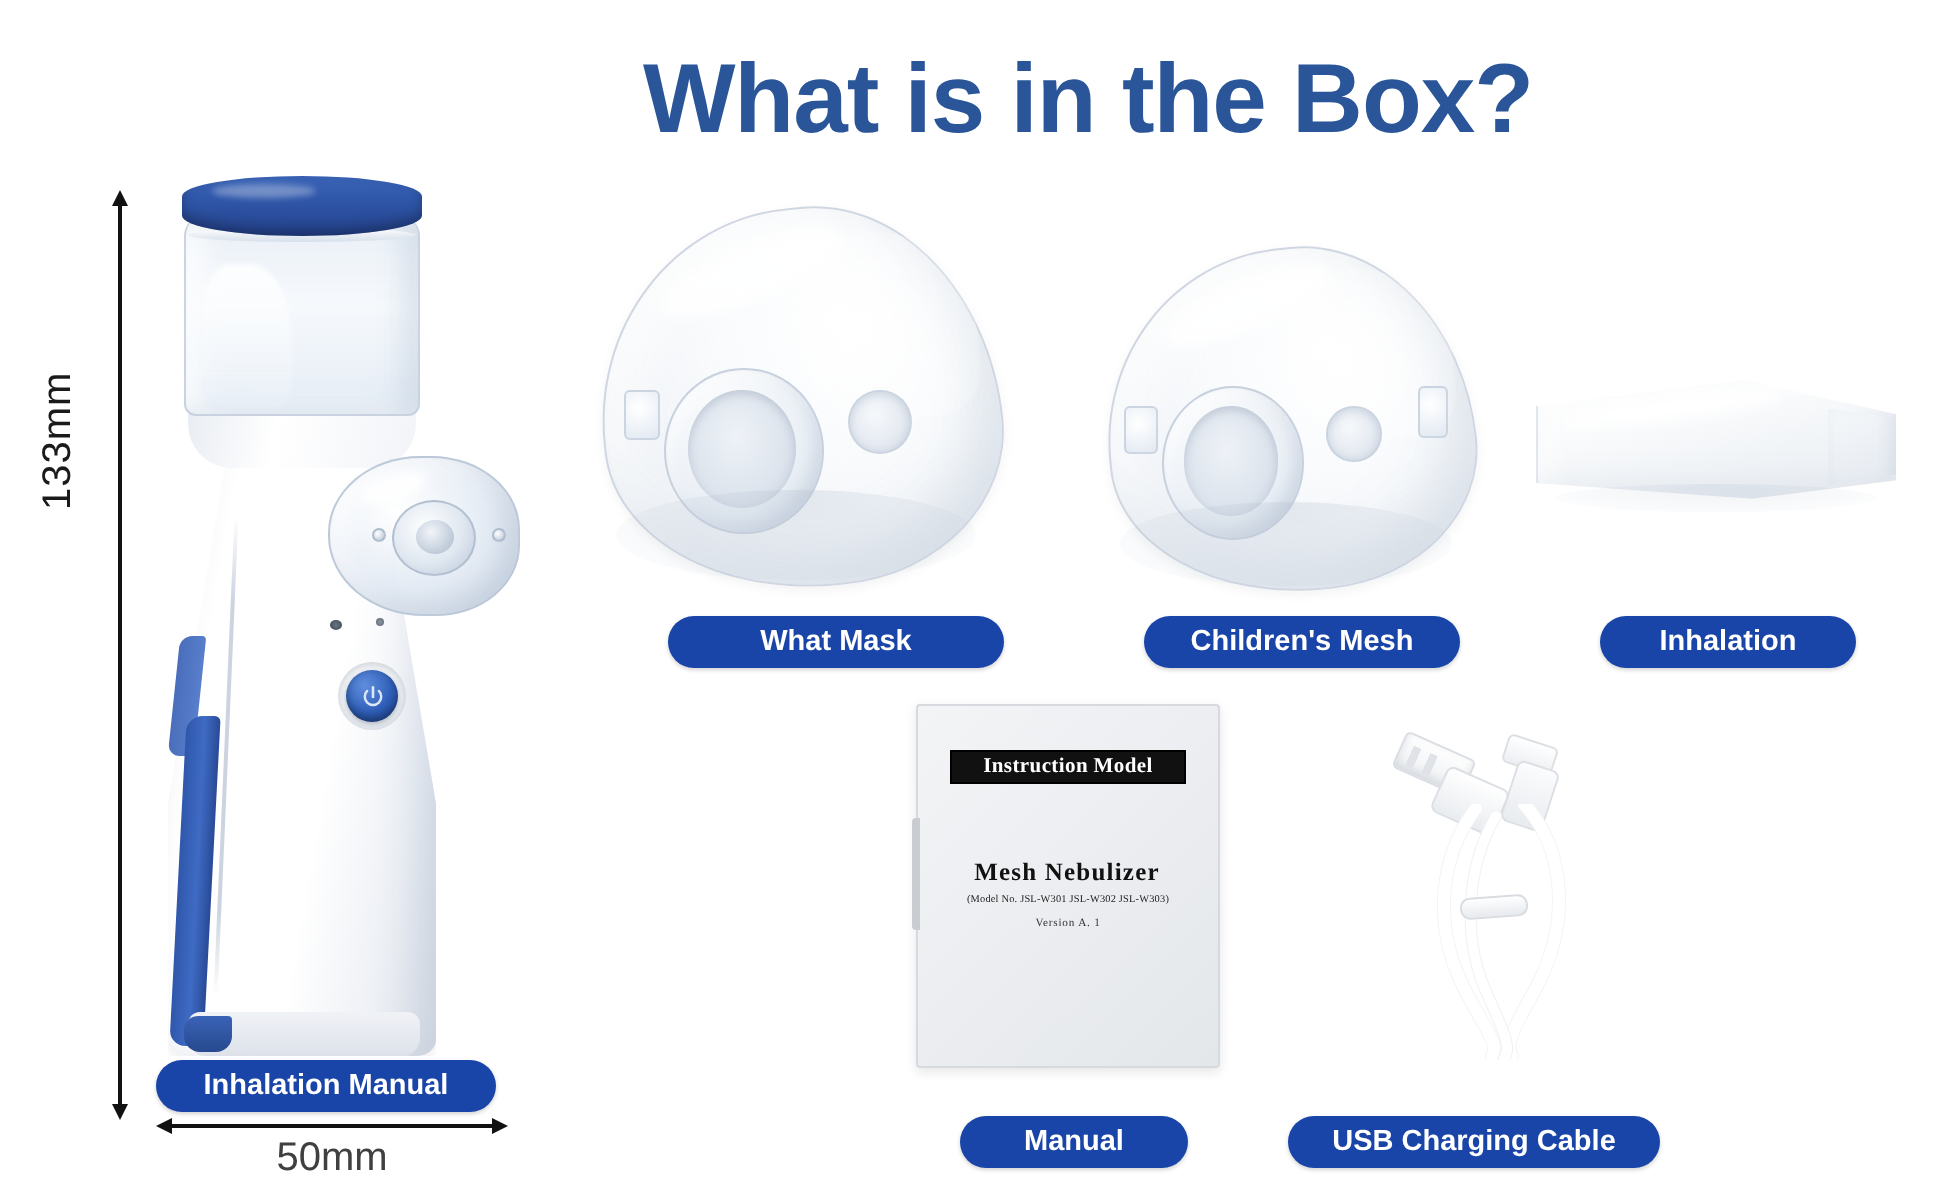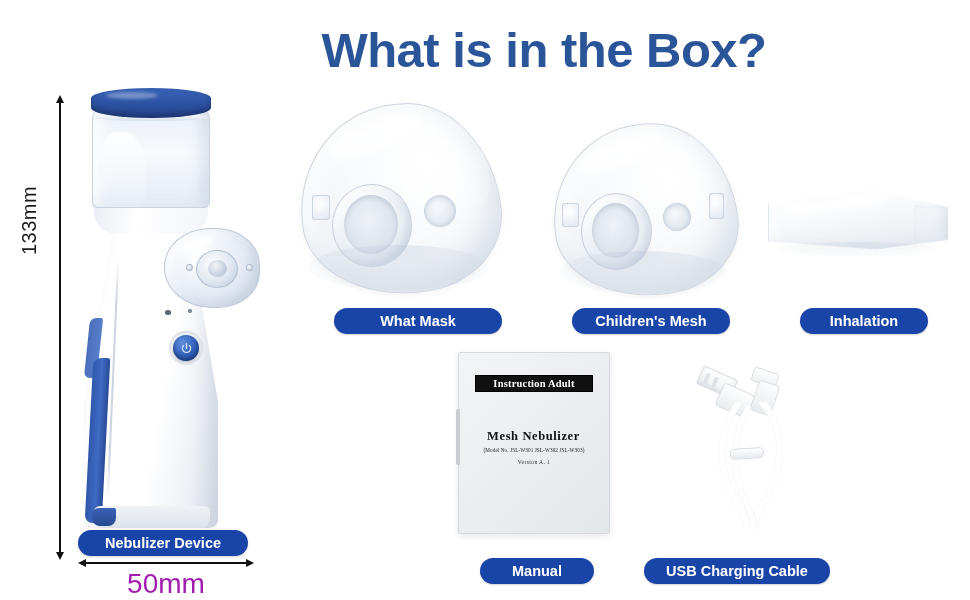--- a/index.html
+++ b/index.html
@@ -58,21 +58,21 @@
   .dim-h { position: absolute; left: 78px; top: 562px; width: 176px; height: 2px; }
   .dim-h .line { position: absolute; top: 0; left: 6px; right: 6px; height: 1.6px; background: #111; }
   .dim-h .ar-l, .dim-h .ar-r {
     position: absolute; top: -3.4px; width: 0; height: 0;
     border-top: 4.4px solid transparent; border-bottom: 4.4px solid transparent;
   }
   .dim-h .ar-l { left: 0; border-right: 8px solid #111; }
   .dim-h .ar-r { right: 0; border-left: 8px solid #111; }
   .dim-h-label {
     position: absolute; left: 78px; top: 568px; width: 176px;
-    text-align: center; font-size: 28px; color: #a21caf;
+    text-align: center; font-size: 20px; color: #404040;
   }
 
   
   .device { position: absolute; left: 68px; top: 88px; width: 180px; height: 440px; }
   .dev-cap {
     position: absolute; left: 23px; top: 0; width: 120px; height: 30px;
     background: linear-gradient(180deg,#3a64b8 0%,#2f56a8 40%,#24428c 100%);
     border-radius: 50% / 34%;
     box-shadow: inset 0 -3px 6px rgba(0,0,0,0.25);
   }
@@ -439,21 +439,21 @@
   <div class="mouthpiece">
     <div class="mp-body"></div>
     <div class="mp-tip"></div>
     <div class="mp-hi"></div>
     <div class="mp-shadow"></div>
   </div>
 
   <div class="manual">
     <div class="manual-spine"></div>
     <div class="manual-banner">
-      <span>Instruction Adult</span>
+      <span>Instruction Model</span>
     </div>
     <div class="manual-title">Mesh  Nebulizer</div>
     <div class="manual-models">(Model No. JSL-W301  JSL-W302  JSL-W303)</div>
     <div class="manual-version">Version A. 1</div>
   </div>
 
   <div class="usb">
     <div class="usb-a-head"></div>
     <div class="usb-a-pins"></div>
     <div class="usb-a-body"></div>
@@ -468,21 +468,21 @@
         <path d="M58 6 C 44 30, 40 66, 54 96 C 62 114, 66 122, 62 127" stroke="#eef1f4" stroke-width="6"></path>
         <path d="M58 6 C 44 30, 40 66, 54 96 C 62 114, 66 122, 62 127" stroke-width="5"></path>
       </g>
     </svg>
     <div class="usb-tie"></div>
   </div>
 
   <div class="badge" id="badge-adult">What Mask</div>
   <div class="badge" id="badge-child">Children's Mesh</div>
   <div class="badge" id="badge-mouthpiece">Inhalation</div>
-  <div class="badge" id="badge-device">Nebulizer Device</div>
+  <div class="badge" id="badge-device">Inhalation Manual</div>
   <div class="badge" id="badge-manual">Manual</div>
   <div class="badge" id="badge-usb">USB Charging Cable</div>
 
   <div class="dim-h">
     <div class="ar-l"></div>
     <div class="line"></div>
     <div class="ar-r"></div>
   </div>
   <div class="dim-h-label">50mm</div>
 

